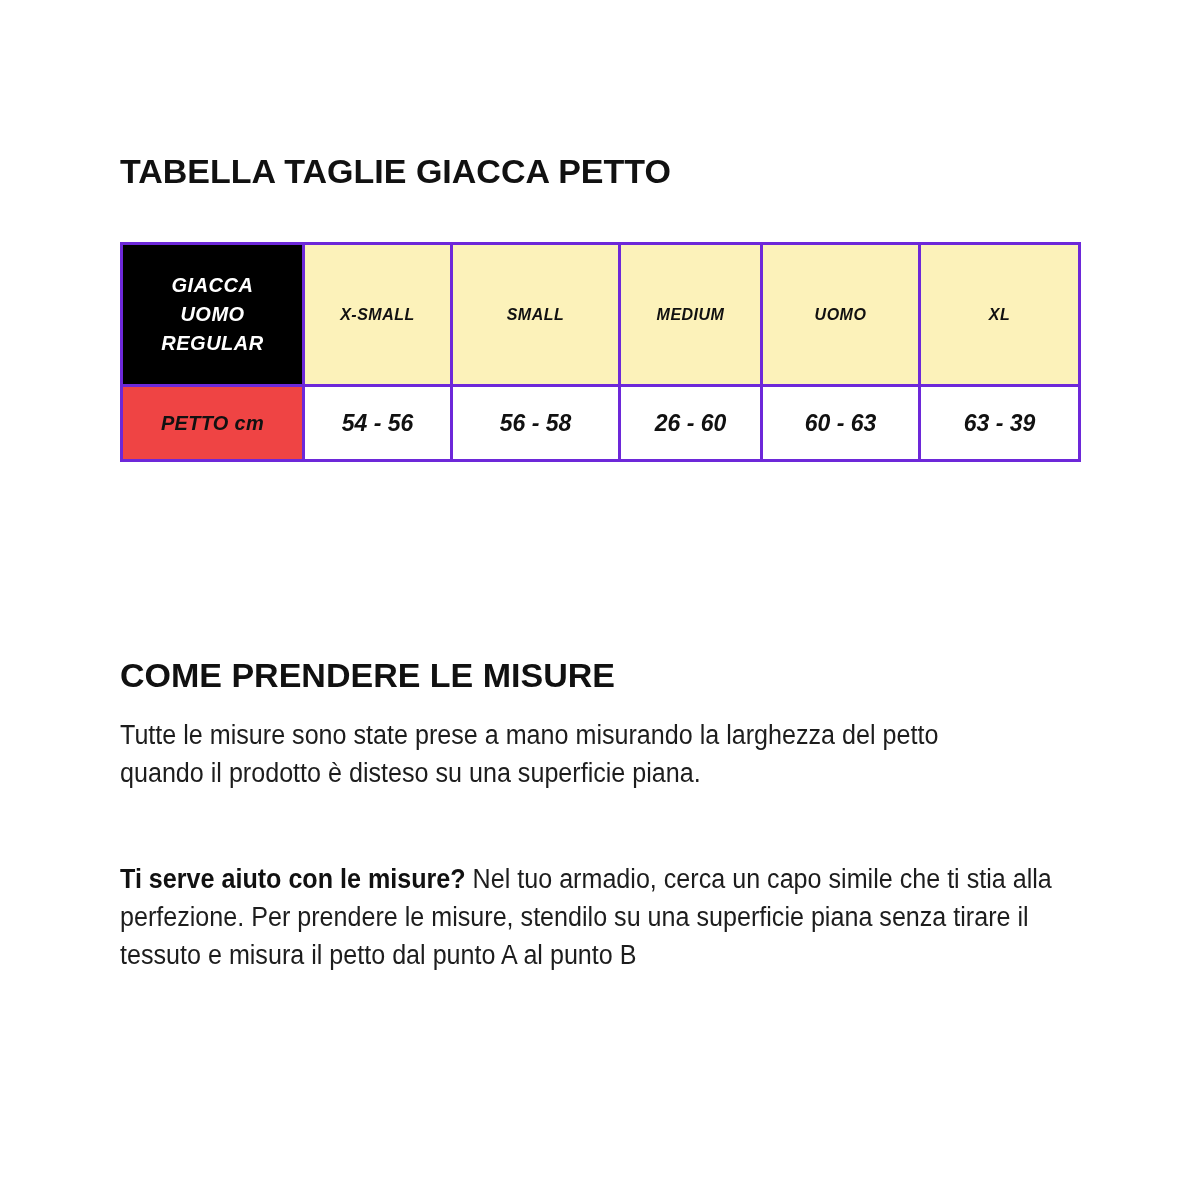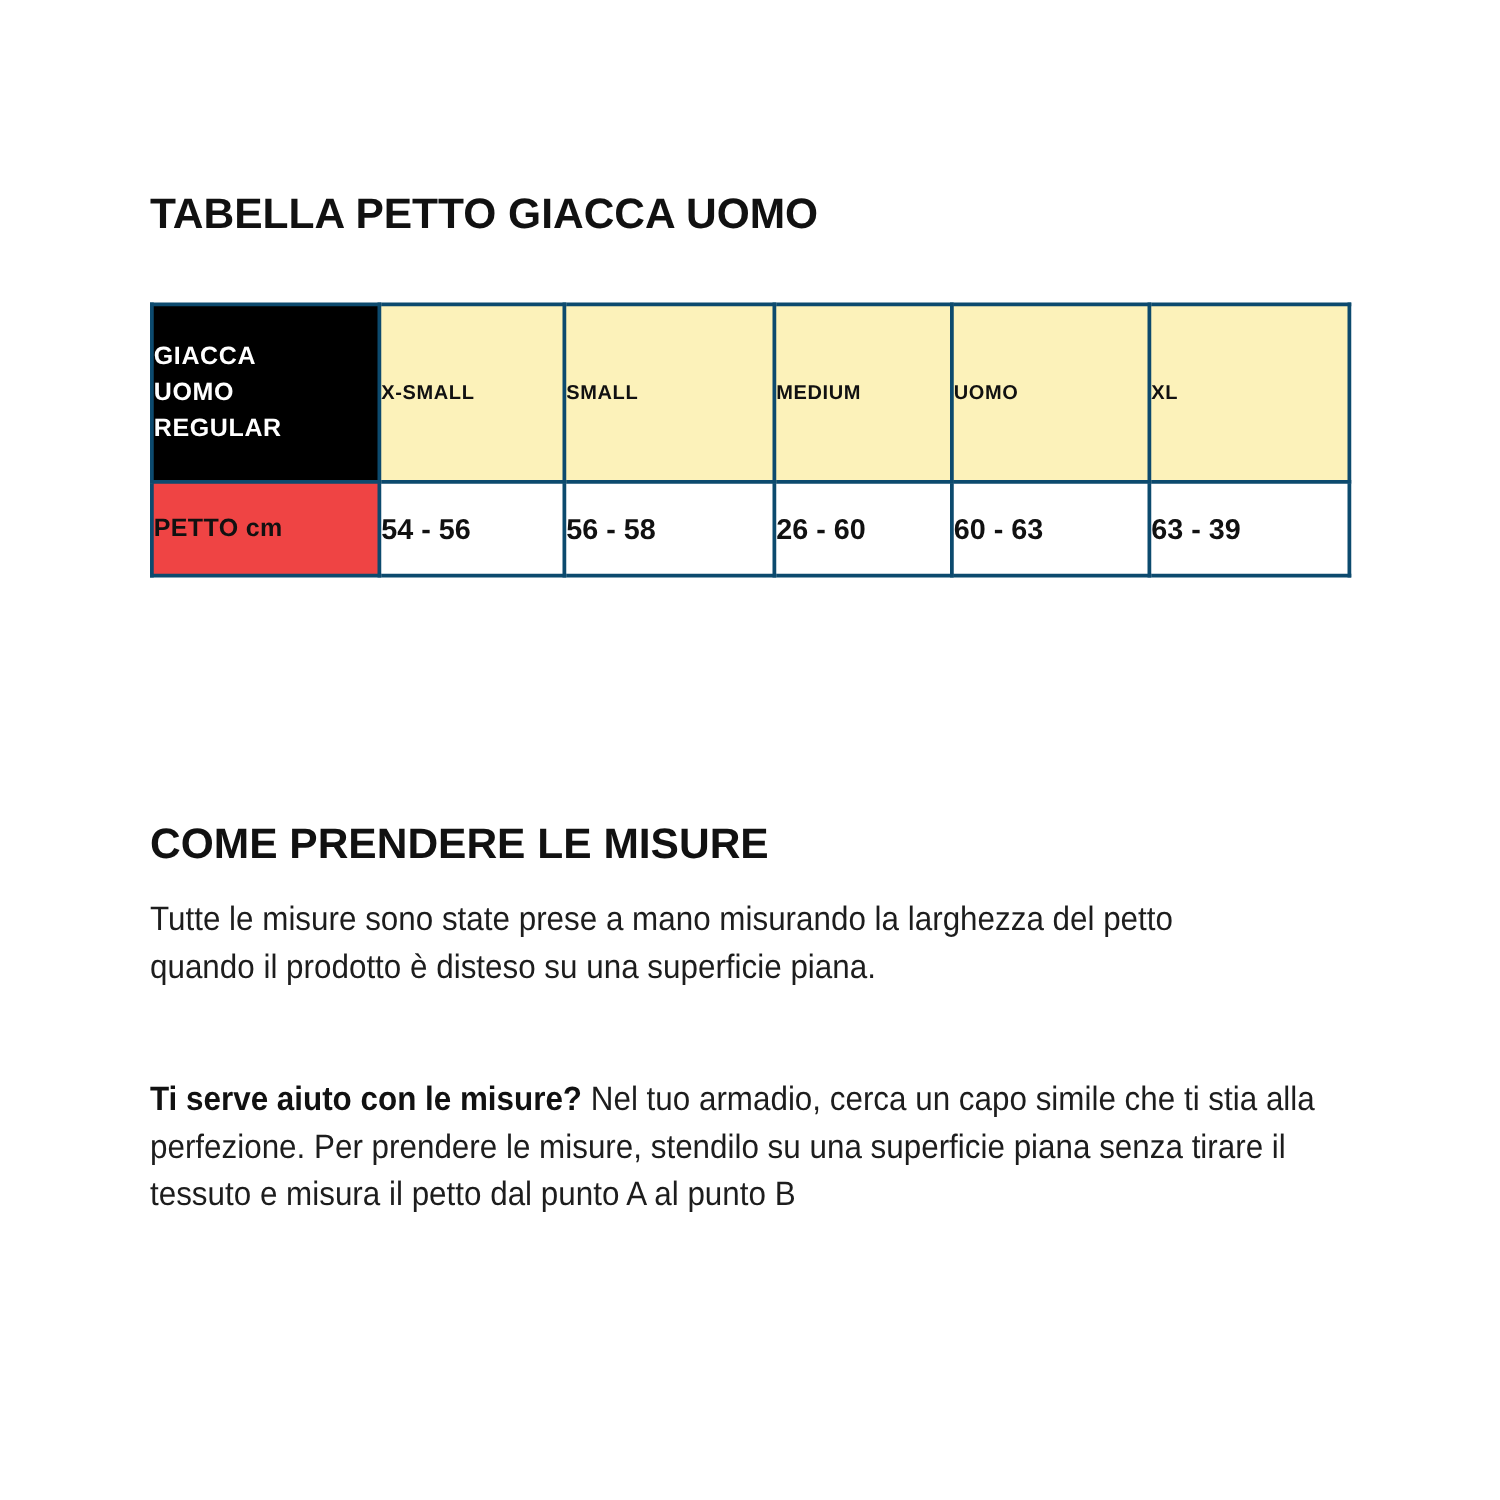--- a/index.html
+++ b/index.html
@@ -27,24 +27,26 @@
     font-weight: 700;
     color: #111111;
   }
   .size-table {
     border-collapse: collapse;
     table-layout: fixed;
     width: 958px;
     margin-top: 50px;
   }
   .size-table td {
-    border: 3px solid #0c4a6e;
+    border: 3px solid #6d28d9;
+    text-align: center;
     vertical-align: middle;
     padding: 0;
     box-sizing: border-box;
+    font-style: italic;
   }
   .corner-cell {
     background: #000000;
     color: #ffffff;
     font-weight: 700;
     font-size: 20px;
     line-height: 29px;
     white-space: pre-line;
     height: 142px;
     letter-spacing: 0.5px;
@@ -94,21 +96,21 @@
   .help-lead {
     font-weight: 700;
     color: #111111;
   }
 </style>
 </head>
 <body>
 
 <div class="page">
 
-  <h1 class="page-title">TABELLA PETTO GIACCA UOMO</h1>
+  <h1 class="page-title">TABELLA TAGLIE GIACCA PETTO</h1>
 
   <table class="size-table">
     <colgroup>
       <col style="width:182px">
       <col style="width:148px">
       <col style="width:168px">
       <col style="width:142px">
       <col style="width:158px">
       <col style="width:160px">
     </colgroup>

